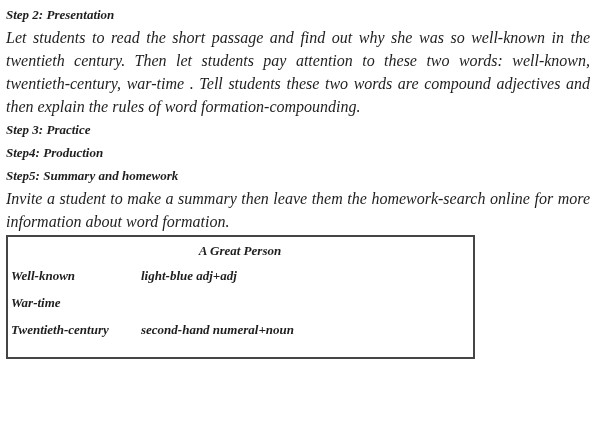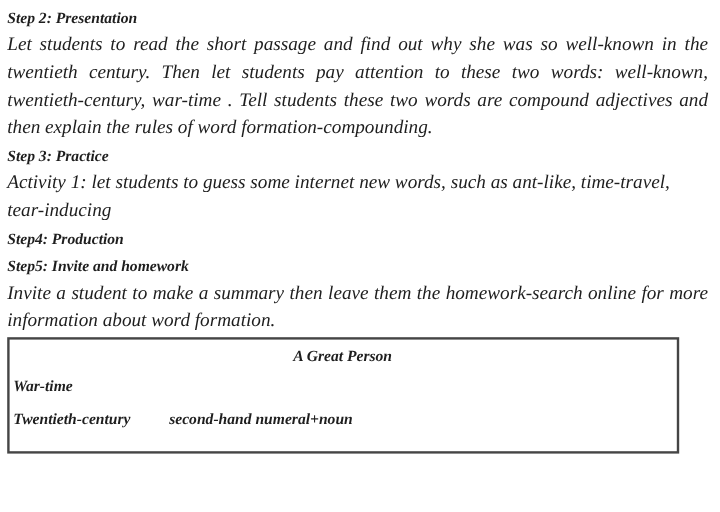--- a/index.html
+++ b/index.html
@@ -28,21 +28,21 @@
   .doc-para {
     font-size: 16px;
     line-height: 23px;
     margin: 0;
   }
   .justify {
     text-align: justify;
   }
   .bb-table {
     box-sizing: border-box;
-    width: 560px;
+    width: 469px;
     border: 2px solid #454545;
     margin-top: 2px;
     padding: 2px 4px 14px 3px;
     font-weight: bold;
     font-size: 13px;
   }
   .bb-title {
     text-align: center;
     line-height: 23px;
   }
@@ -60,30 +60,33 @@
 </style>
 </head>
 <body>
 
 <div class="page">
 
   <h3 class="doc-heading">Step 2: Presentation</h3>
   <p class="doc-para justify">Let students to read the short passage and find out why she was so well-known in the twentieth century. Then let students pay attention to these two words: well-known, twentieth-century, war-time . Tell students these two words are compound adjectives and then explain the rules of word formation-compounding.</p>
 
   <h3 class="doc-heading">Step 3: Practice</h3>
-  <p class="doc-para">Activity 1: let students to guess some internet new words, such as ant-like, time-travel, tear-inducing</p>
 
   <h3 class="doc-heading">Step4: Production</h3>
 
-  <h3 class="doc-heading">Step5: Invite and homework</h3>
+  <h3 class="doc-heading">Step5: Summary and homework</h3>
   <p class="doc-para justify">Invite a student to make a summary then leave them the homework-search online for more information about word formation.</p>
 
 
   <div class="bb-table">
     <div class="bb-title">A Great Person</div>
+    <div class="bb-row">
+      <span class="bb-term">Well-known</span>
+      <span class="bb-note">light-blue adj+adj</span>
+    </div>
     <div class="bb-row">
       <span class="bb-term">War-time</span>
       <span class="bb-note"></span>
     </div>
     <div class="bb-row">
       <span class="bb-term">Twentieth-century</span>
       <span class="bb-note">second-hand numeral+noun</span>
     </div>
   </div>
 

